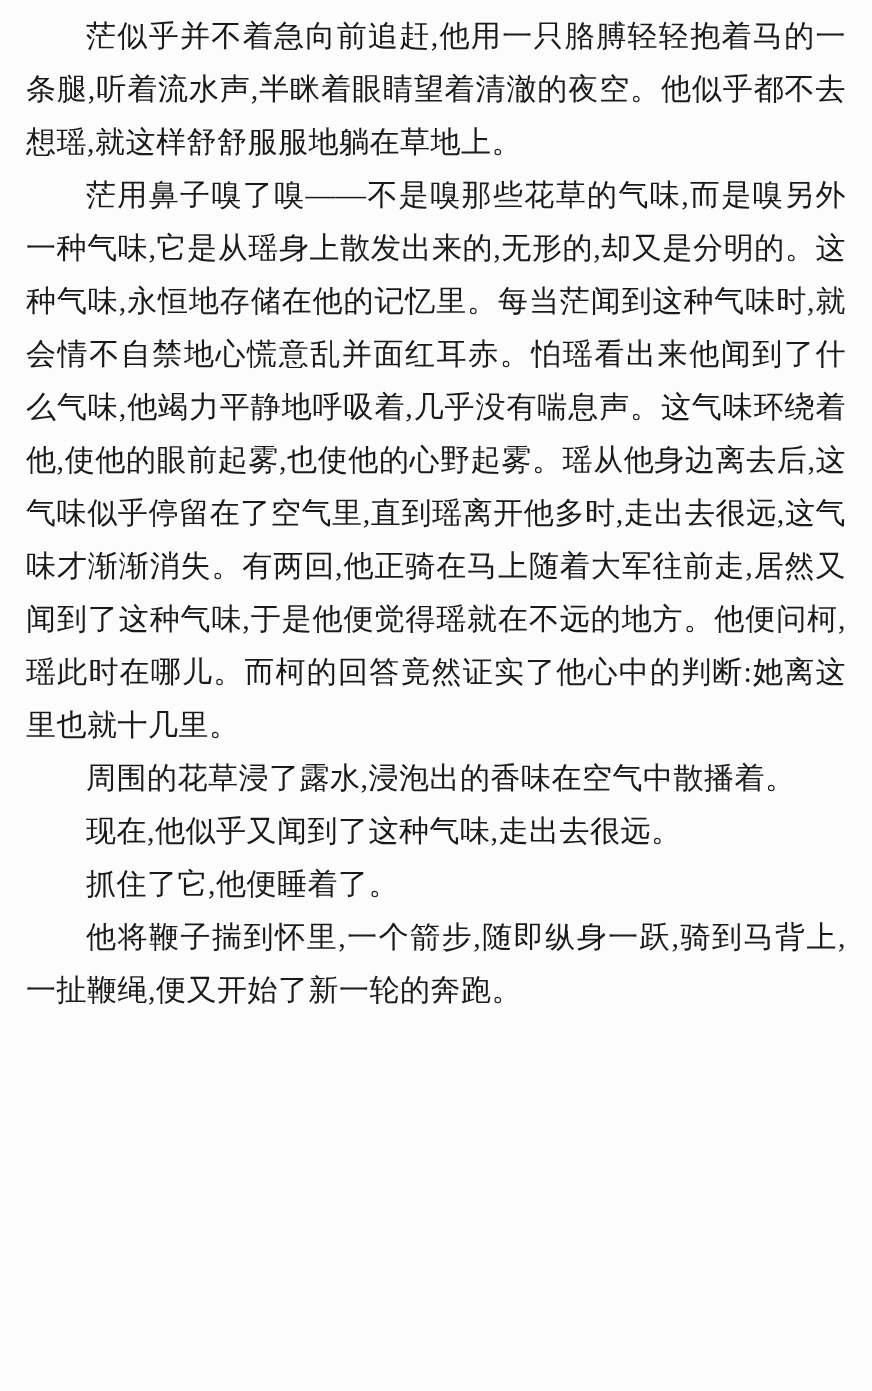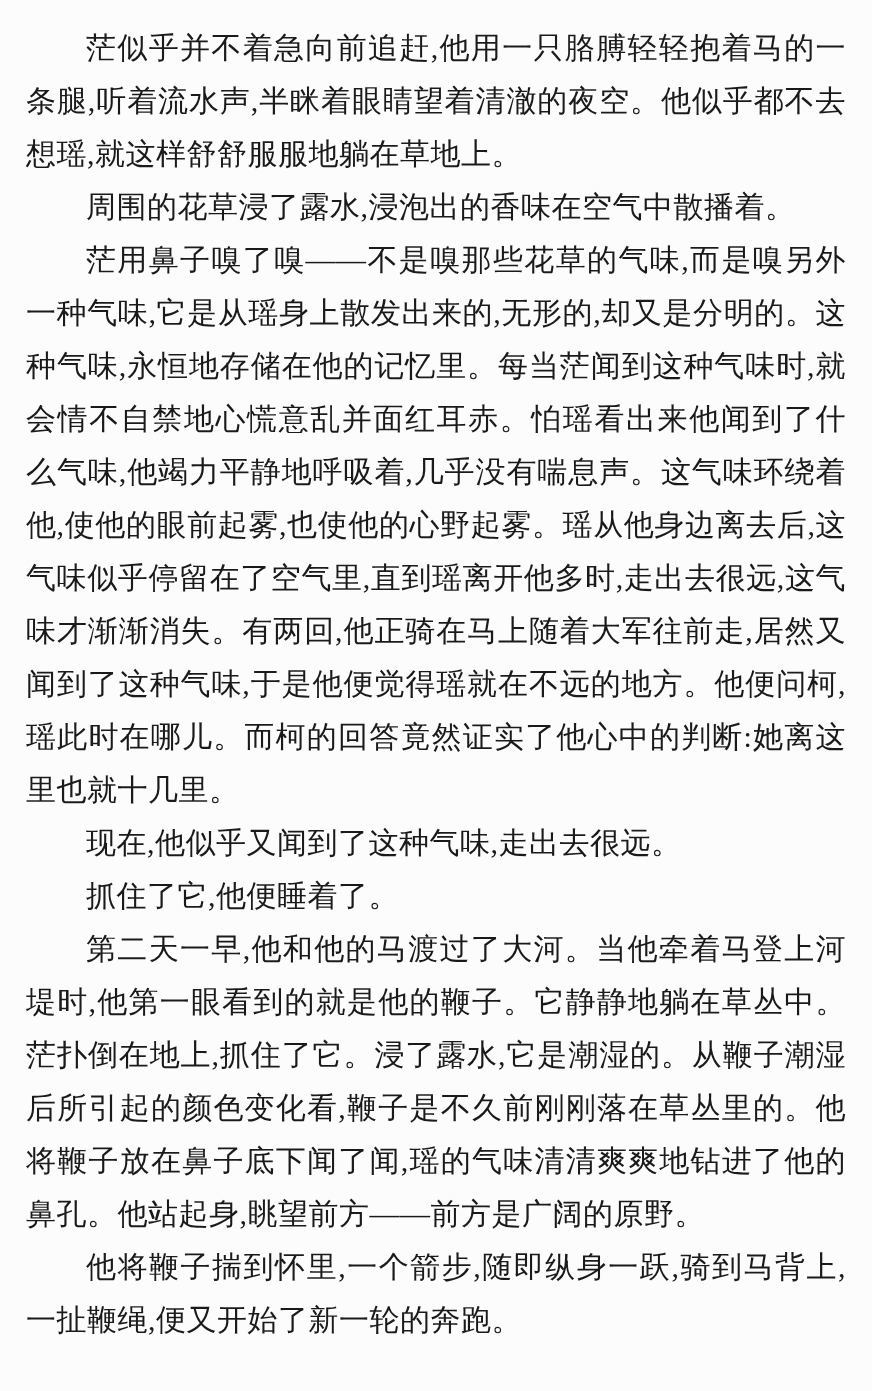--- a/index.html
+++ b/index.html
@@ -13,21 +13,21 @@
     height: 1391px;
     margin: 0 auto;
     background: #fcfcfc;
     color: #1a1a1a;
     font-family: "Liberation Serif", "DejaVu Serif", serif;
     overflow: hidden;
     box-sizing: border-box;
   }
   .text-block {
     position: absolute;
-    top: 21px;
+    top: 9px;
     left: 26px;
     width: 820px;
   }
   .text-block p {
     margin: 0;
     font-size: 30px;
     line-height: 53px;
     text-align: justify;
     text-justify: inter-character;
     text-indent: 2em;
@@ -65,22 +65,21 @@
     padding-top: 3px;
   }
 </style>
 </head>
 <body>
 
 <div class="page">
 
   <div class="text-block">
     <p>茫似乎并不着急向前追赶,他用一只胳膊轻轻抱着马的一条腿,听着流水声,半眯着眼睛望着清澈的夜空。他似乎都不去想瑶,就这样舒舒服服地躺在草地上。</p>
+    <p>茫用鼻子嗅了嗅——不是嗅那些花草的气味,而是嗅另外一种气味,它是从瑶身上散发出来的,无形的,却又是分明的。这种气味,永恒地存储在他的记忆里。每当茫闻到这种气味时,就会情不自禁地心慌意乱并面红耳赤。怕瑶看出来他闻到了什么气味,他竭力平静地呼吸着,几乎没有喘息声。这气味环绕着他,使他的眼前起雾,也使他的心野起雾。瑶从他身边离去后,这气味似乎停留在了空气里,直到瑶离开他多时,走出去很远,这气味才渐渐消失。有两回,他正骑在马上随着大军往前走,居然又闻到了这种气味,于是他便觉得瑶就在不远的地方。他便问柯,瑶此时在哪儿。而柯的回答竟然证实了他心中的判断:她离这里也就十几里。</p>
     <p>周围的花草浸了露水,浸泡出的香味在空气中散播着。</p>
-    <p>茫用鼻子嗅了嗅——不是嗅那些花草的气味,而是嗅另外一种气味,它是从瑶身上散发出来的,无形的,却又是分明的。这种气味,永恒地存储在他的记忆里。每当茫闻到这种气味时,就会情不自禁地心慌意乱并面红耳赤。怕瑶看出来他闻到了什么气味,他竭力平静地呼吸着,几乎没有喘息声。这气味环绕着他,使他的眼前起雾,也使他的心野起雾。瑶从他身边离去后,这气味似乎停留在了空气里,直到瑶离开他多时,走出去很远,这气味才渐渐消失。有两回,他正骑在马上随着大军往前走,居然又闻到了这种气味,于是他便觉得瑶就在不远的地方。他便问柯,瑶此时在哪儿。而柯的回答竟然证实了他心中的判断:她离这里也就十几里。</p>
     <p>现在,他似乎又闻到了这种气味,走出去很远。</p>
     <p>抓住了它,他便睡着了。</p>
-    <p>第二天一早,他和他的马渡过了大河。当他牵着马登上河堤时,他第一眼看到的就是他的鞭子。它静静地躺在草丛中。茫扑倒在地上,抓住了它。浸了露水,它是潮湿的。从鞭子潮湿后所引起的颜色变化看,鞭子是不久前刚刚落在草丛里的。他将鞭子放在鼻子底下闻了闻,瑶的气味清清爽爽地钻进了他的鼻孔。他站起身,眺望前方——前方是广阔的原野。</p>
     <p>他将鞭子揣到怀里,一个箭步,随即纵身一跃,骑到马背上,一扯鞭绳,便又开始了新一轮的奔跑。</p>
   </div>
 
 
 </div>
 
 </body></html>

